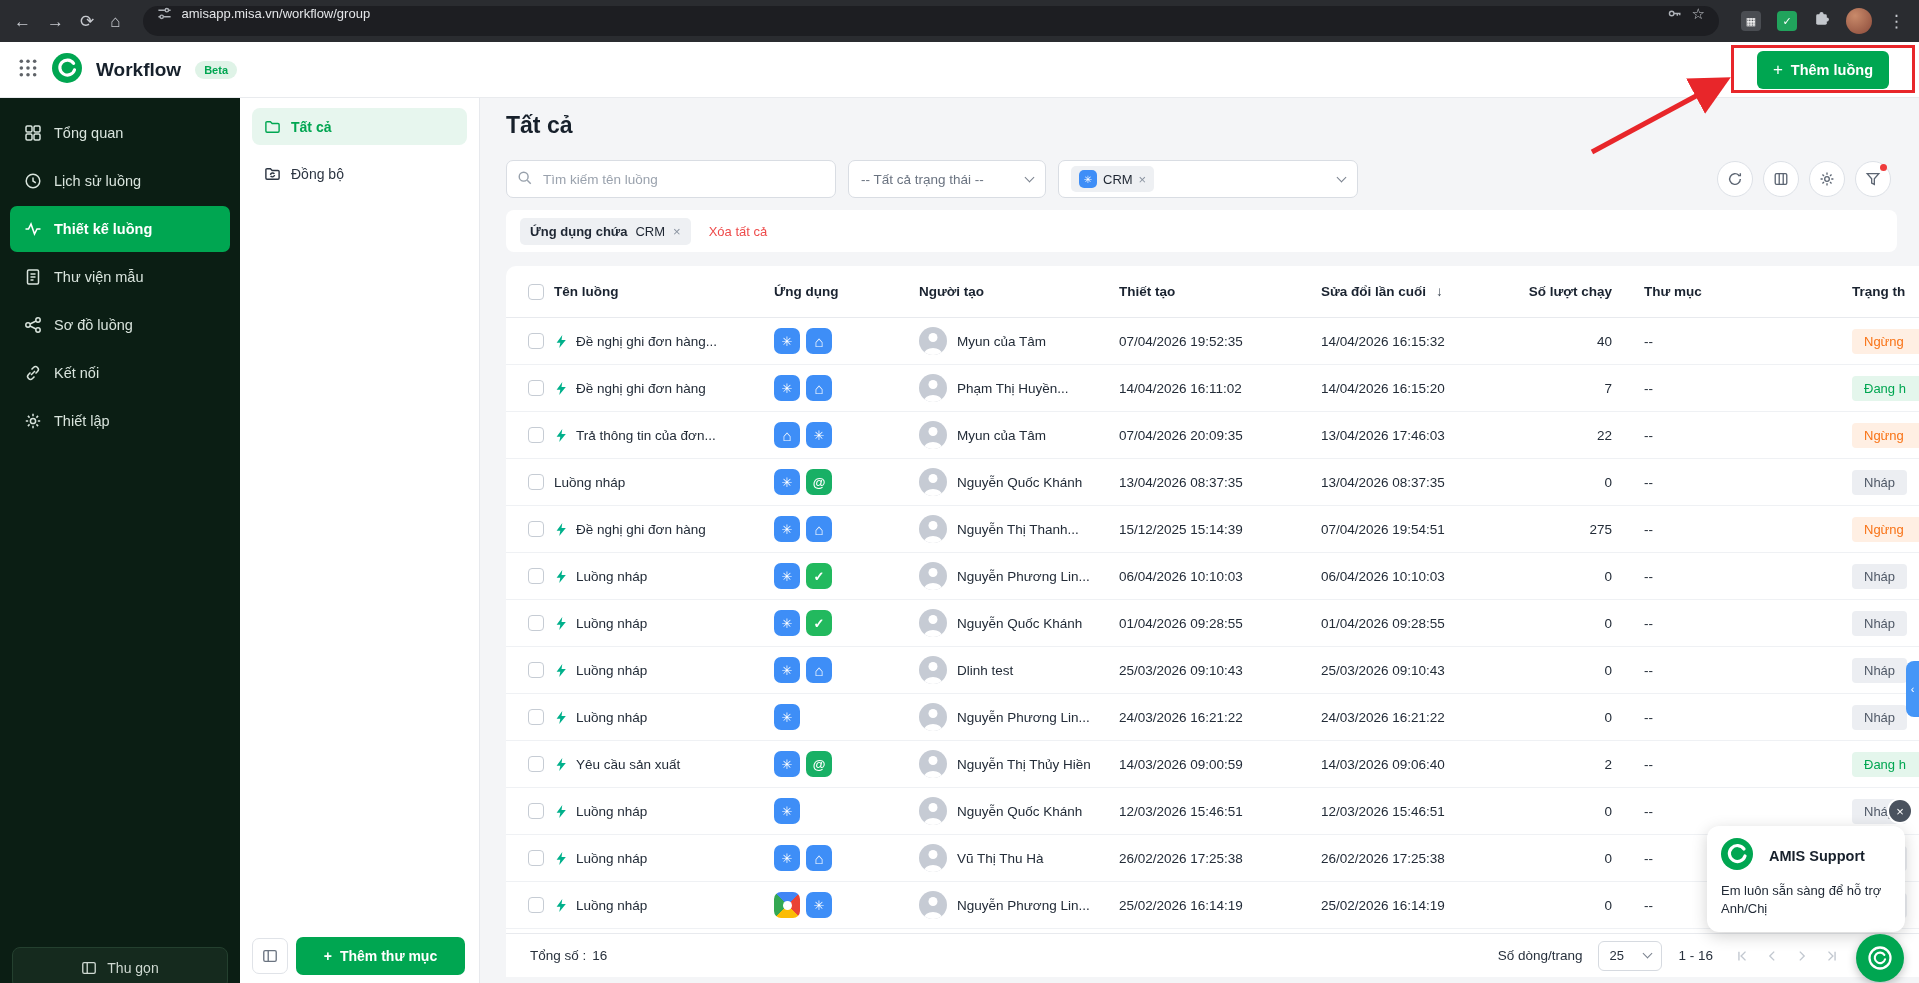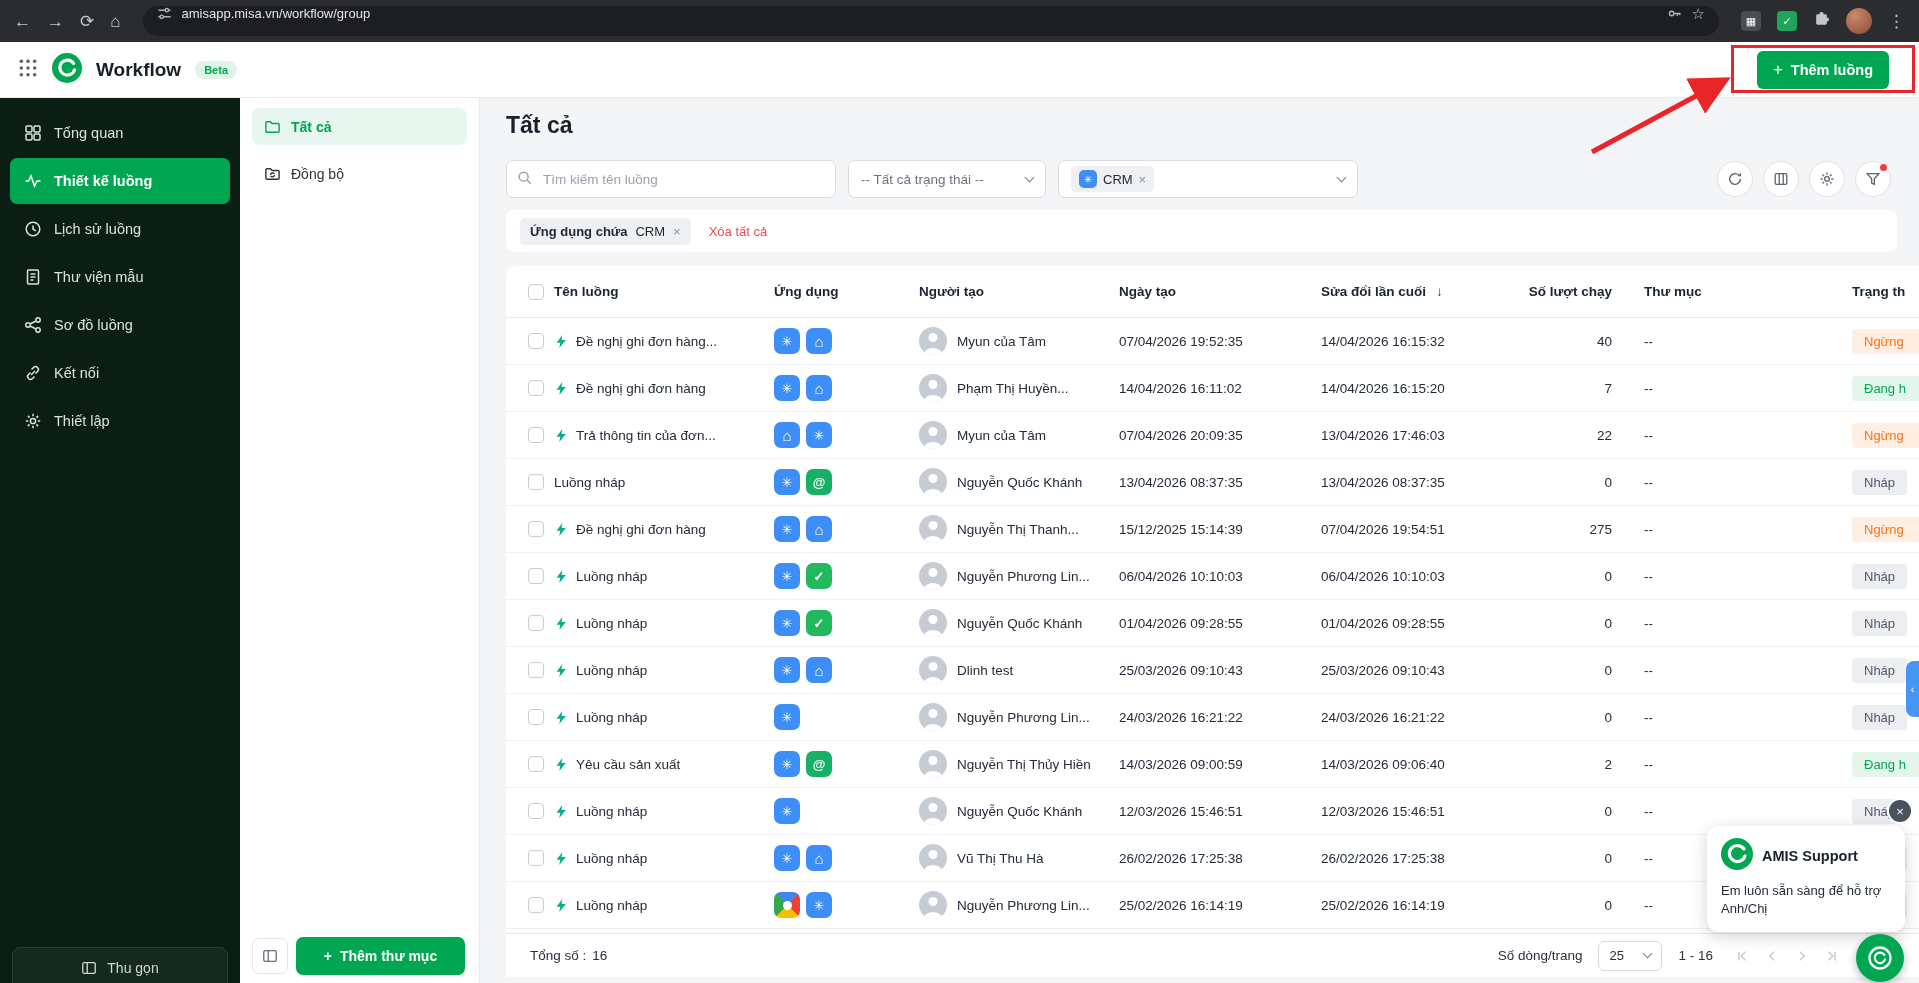--- a/index.html
+++ b/index.html
@@ -138,21 +138,21 @@
     padding:0 10px;font-size:13px;min-width:64px;cursor:pointer}
   .pager{display:flex;gap:4px}
   .pg{width:26px;height:26px;display:flex;align-items:center;justify-content:center;color:#c2c8d0;cursor:pointer}
 
   
   .edge-tab{position:absolute;right:0;top:661px;width:13px;height:56px;background:#4596f7;
     border-radius:8px 0 0 8px;display:flex;align-items:center;justify-content:center;color:#fff;
     font-size:11px;z-index:30;cursor:pointer}
   .support-card{position:absolute;left:1707px;top:826px;width:198px;background:#fff;border-radius:12px;
     box-shadow:0 4px 16px rgba(0,0,0,.18);padding:12px 14px 14px;z-index:40}
-  .support-head{display:flex;align-items:center;gap:9px}
+  .support-head{display:flex;align-items:center;gap:16px}
   .support-title{font-size:14.5px;font-weight:700;color:#17202b}
   .support-msg{margin-top:8px;font-size:13px;color:#222b37;line-height:1.4}
   .support-close{position:absolute;right:-6px;top:-26px;width:22px;height:22px;border-radius:50%;
     background:#4a525e;color:#fff;display:flex;align-items:center;justify-content:center;font-size:13px;
     box-shadow:0 0 0 2px #fff;cursor:pointer}
   .chat-fab{position:absolute;left:1856px;top:934px;width:48px;height:48px;border-radius:50%;
     background:#00a651;display:flex;align-items:center;justify-content:center;
     box-shadow:0 3px 10px rgba(0,0,0,.25);z-index:40;cursor:pointer}
 
   
@@ -230,32 +230,32 @@
 <div class="dark-sidebar">
   <div class="side-item">
     <svg width="18" height="18" viewBox="0 0 18 18" fill="none" stroke="currentColor" stroke-width="1.5">
       <rect x="2" y="2" width="6" height="6" rx="1.2"></rect>
         <rect x="10" y="2" width="6" height="6" rx="1.2"></rect>
       <rect x="2" y="10" width="6" height="6" rx="1.2"></rect>
         <rect x="10" y="10" width="6" height="6" rx="1.2"></rect>
     </svg>
     <span>Tổng quan</span>
   </div>
-  <div class="side-item active">
-    <svg width="18" height="18" viewBox="0 0 18 18" fill="none" stroke="currentColor" stroke-width="1.6">
-      <path d="M1.5 9h3L7 4l3.5 10L13 9h3.5"></path>
-    </svg>
-    <span>Thiết kế luồng</span>
-  </div>
   <div class="side-item">
     <svg width="18" height="18" viewBox="0 0 18 18" fill="none" stroke="currentColor" stroke-width="1.5">
       <circle cx="9" cy="9" r="6.8"></circle>
         <path d="M9 5.5V9l2.8 1.8"></path>
     </svg>
     <span>Lịch sử luồng</span>
+  </div>
+  <div class="side-item active">
+    <svg width="18" height="18" viewBox="0 0 18 18" fill="none" stroke="currentColor" stroke-width="1.6">
+      <path d="M1.5 9h3L7 4l3.5 10L13 9h3.5"></path>
+    </svg>
+    <span>Thiết kế luồng</span>
   </div>
   <div class="side-item">
     <svg width="18" height="18" viewBox="0 0 18 18" fill="none" stroke="currentColor" stroke-width="1.5">
       <rect x="3.5" y="2" width="11" height="14" rx="1.2"></rect>
         <path d="M6.5 6h5M6.5 9h5M6.5 12h3"></path>
     </svg>
     <span>Thư viện mẫu</span>
   </div>
   <div class="side-item">
     <svg width="18" height="18" viewBox="0 0 18 18" fill="none" stroke="currentColor" stroke-width="1.5">
@@ -381,21 +381,21 @@
   </div>
 
   <div class="table-panel">
     <div class="thead">
       <span class="cell c-cb">
           <span class="checkbox"></span>
         </span>
       <span class="cell c-name">Tên luồng</span>
       <span class="cell c-apps">Ứng dụng</span>
       <span class="cell c-creator">Người tạo</span>
-      <span class="cell c-created">Ngày tạo</span>
+      <span class="cell c-created">Thiết tạo</span>
       <span class="cell c-modified">
         <span>Sửa đổi lần cuối</span>
         <span class="sort">↓</span>
       </span>
       <span class="cell c-runs">Số lượt chạy</span>
       <span class="cell c-folder">Thư mục</span>
       <span class="cell c-status">Trạng th</span>
     </div>
 
     <div class="tbody" id="tbody">

